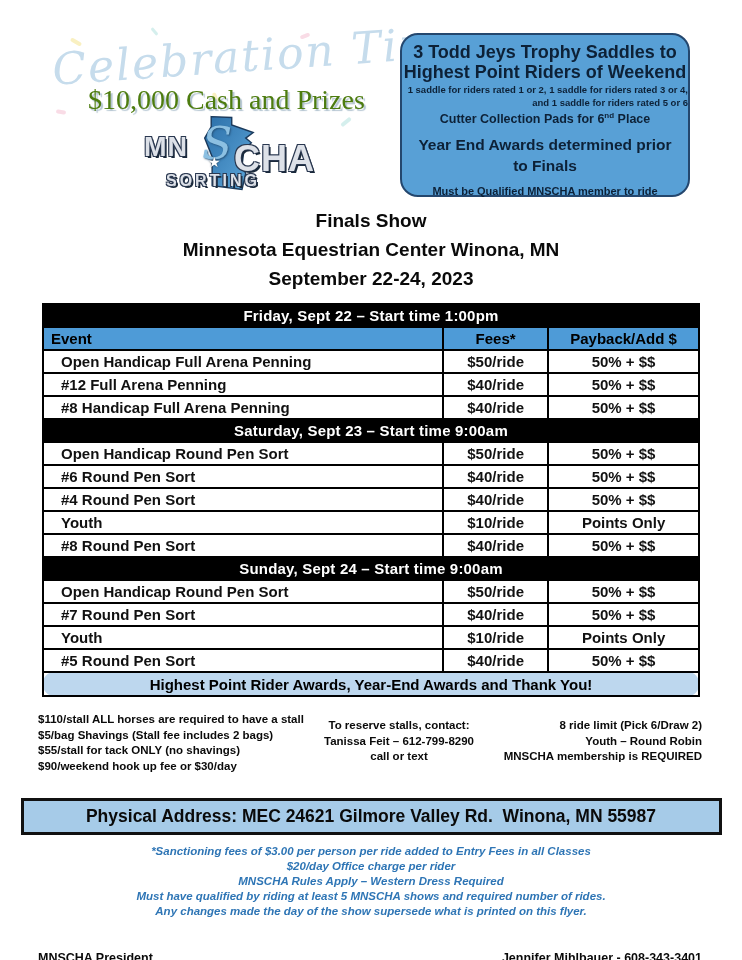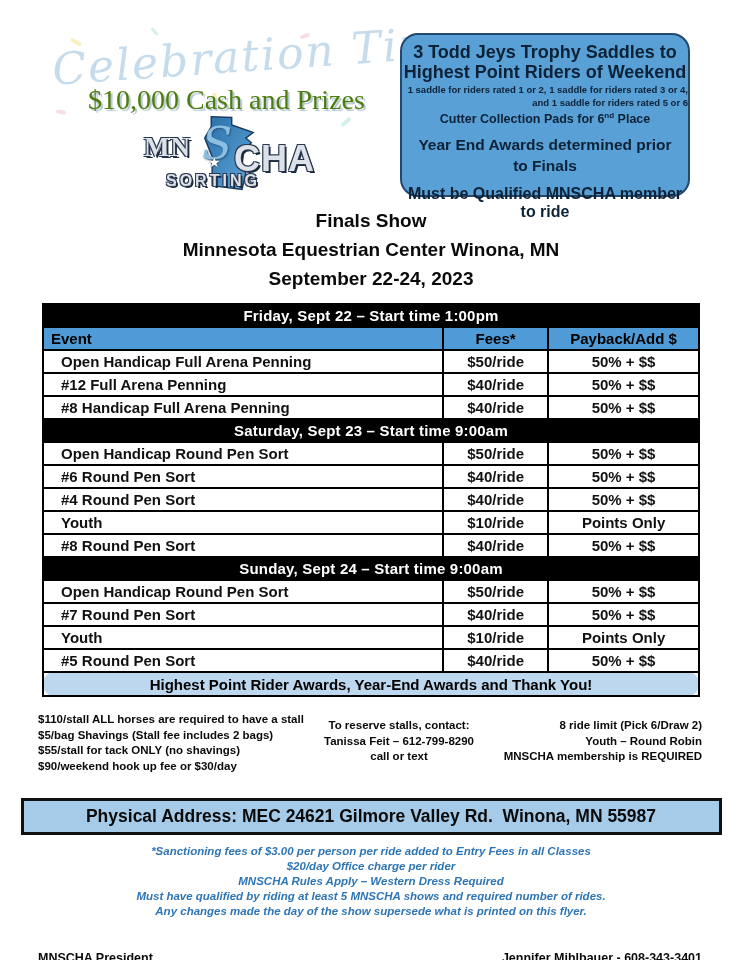--- a/index.html
+++ b/index.html
@@ -29,41 +29,41 @@
 
   
   .logo { position:absolute; left:142px; top:108px; width:166px; height:92px; }
   .logo svg { position:absolute; left:58px; top:2px; }
   .metal {
     position:absolute; font-weight:900; color:#dde1e8;
     text-shadow:-1px -1px 0 #2a3850, 1px -1px 0 #2a3850, -1px 1px 0 #2a3850,
                 2px 2px 0 #1b2a3c;
     letter-spacing:1px; font-family:"Liberation Sans", sans-serif;
   }
-  .logo-mn  { left:2px;  top:24px; font-size:27px;font-family:Liberation Serif, serif; }
+  .logo-mn  { left:2px;  top:24px; font-size:27px; }
   .logo-cha { left:92px; top:30px; font-size:36px; }
   .logo-s   { position:absolute; left:60px; top:10px; font-family:"DejaVu Serif", serif;
               font-style:italic; font-size:44px; color:#8cc0e2;
               text-shadow:1px 1px 2px #27567e; }
   .logo-star{ position:absolute; left:66px; top:46px; font-size:14px; color:#fff;
               text-shadow:0 0 2px #1b2a3c; }
   .logo-sorting { left:24px; top:64px; font-size:16px; letter-spacing:3px; }
 
   
   .info-box {
     position:absolute; left:400px; top:33px; width:290px; height:164px;
     background:#58a0d6; border:2px solid #24476e; border-radius:18px;
     text-align:center; color:#0d2137; padding-top:7px;
   }
   .ib-title { font-size:18px; font-weight:bold; line-height:20px; }
   .ib-small { font-size:9.5px; font-weight:bold; line-height:11px; margin-top:2px;text-align:right; }
   .ib-pads  { font-size:12.5px; font-weight:bold; margin-top:3px; }
   .ib-pads sup { font-size:8px; }
   .ib-year  { font-size:15.5px; font-weight:bold; line-height:21px; margin-top:8px; }
-  .ib-must  { font-size:16px; font-weight:bold; margin-top:9px; }
+  .ib-must  { font-size:11px; font-weight:bold; margin-top:9px; }
 
   
   .title-block { text-align:center; margin-top:4px; font-weight:bold;
                  font-size:19px; line-height:29px; color:#0a0a0a; }
 
   
   table.schedule {
     border-collapse:collapse; margin:10px 0 0 42px; width:658px;
     table-layout:fixed;
   }

